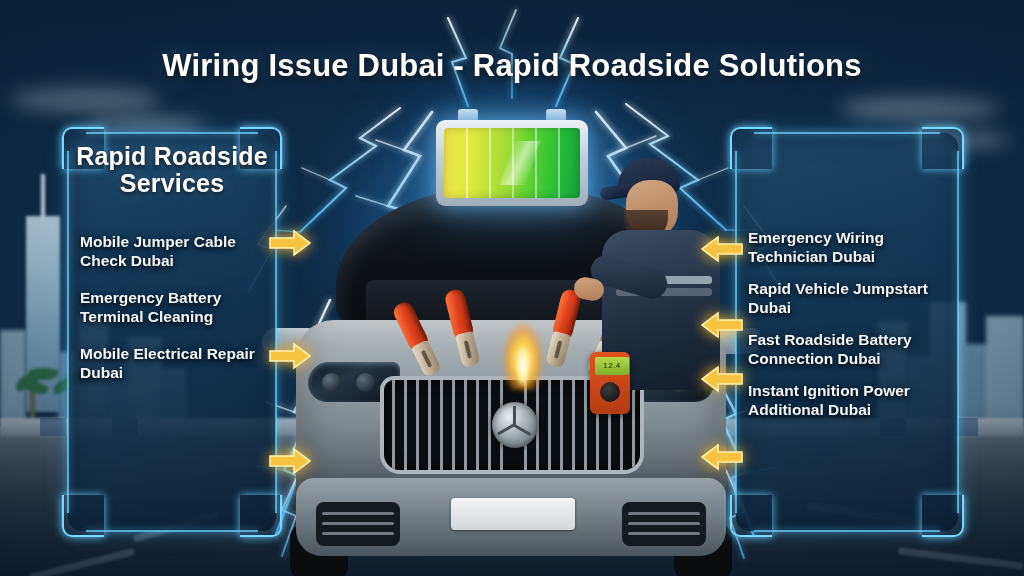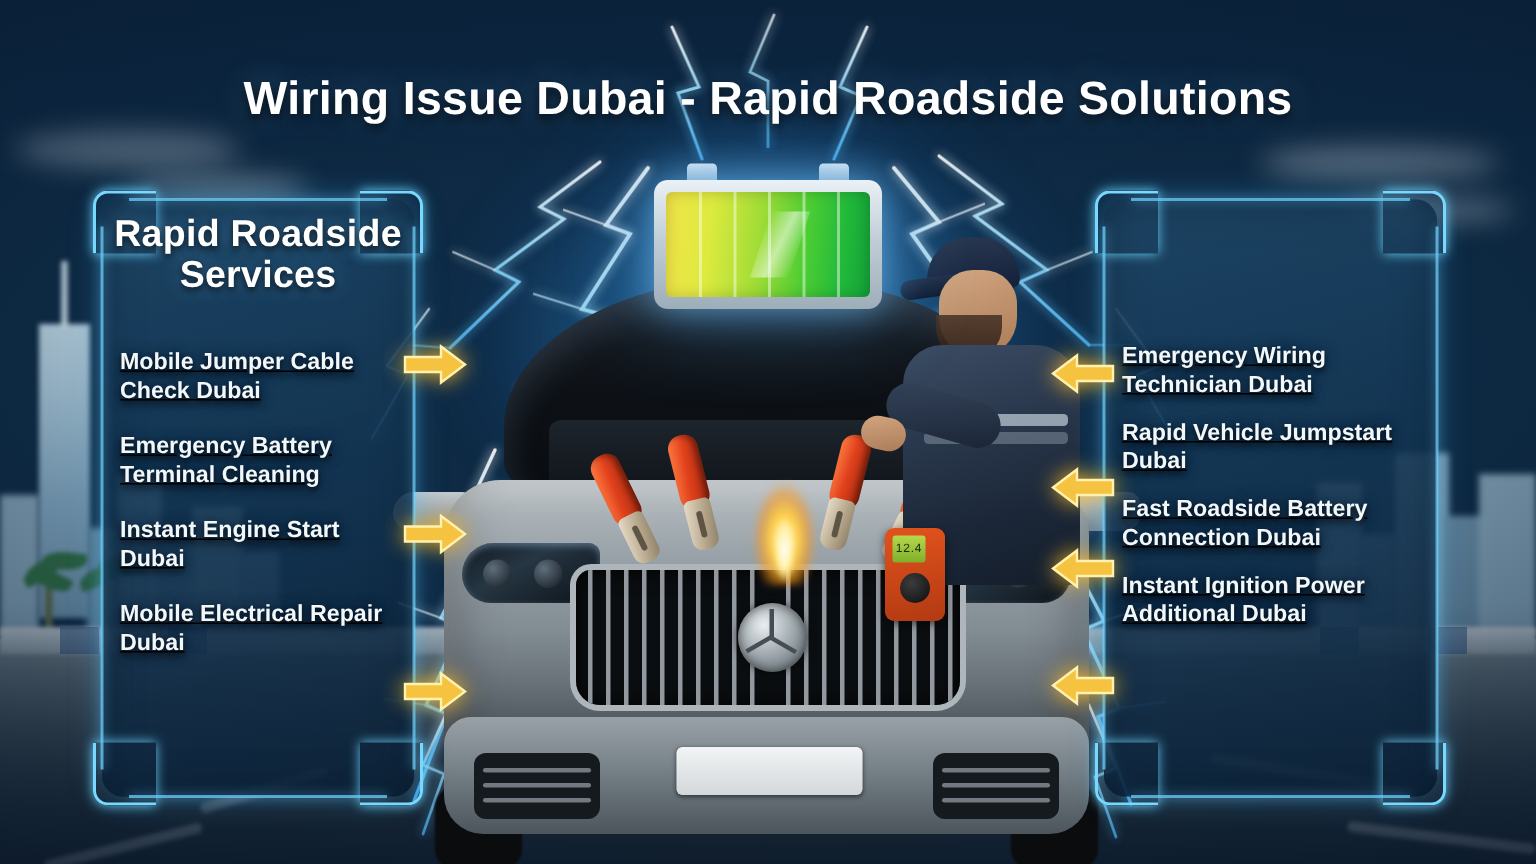--- a/index.html
+++ b/index.html
@@ -170,21 +170,21 @@
   }
   .t-hand{
     position:absolute;left:-22px;top:120px;width:30px;height:22px;border-radius:11px;
     background:linear-gradient(160deg,#d3a782,#a97a55);transform:rotate(12deg);
   }
   .meter{
     position:absolute;left:590px;top:352px;width:40px;height:62px;border-radius:6px;
     background:linear-gradient(170deg,#e2531d,#b23a12);box-shadow:0 2px 6px rgba(0,0,0,.6);
   }
   .meter-screen{
-    position:absolute;left:5px;top:5px;width:22px;height:18px;border-radius:2px;
+    position:absolute;left:5px;top:5px;width:34px;height:18px;border-radius:2px;
     background:linear-gradient(180deg,#b6d84c,#7faf2c);
     font-size:8px;color:#1c2a08;text-align:center;line-height:18px;letter-spacing:.5px;
   }
   .meter-dial{
     position:absolute;left:10px;top:30px;width:20px;height:20px;border-radius:50%;
     background:radial-gradient(circle at 38% 34%,#3c3c3c,#0d0d0d);
   }
   
   .battery{position:absolute;left:436px;top:120px;width:152px;height:86px;}
   .bat-term{
@@ -225,21 +225,21 @@
   .pbrk.br{right:-6px;bottom:-6px;width:40px;height:40px;border-left:0;border-top:0;border-radius:0 0 10px 0;}
   .pedge{position:absolute;background:#6fd2ff;box-shadow:0 0 7px rgba(110,215,255,.85);opacity:.75;}
   .pedge.v{width:2px;top:18px;bottom:18px;}
   .pedge.h{height:2px;left:18px;right:18px;}
   .panel-title{
     position:absolute;left:0;right:0;top:10px;text-align:center;
     color:#ffffff;font-size:25px;line-height:27px;font-weight:700;
     letter-spacing:.2px;
     text-shadow:0 2px 5px rgba(0,0,0,.75), 0 0 14px rgba(120,200,255,.4);
   }
-  .plist{position:absolute;left:12px;right:10px;text-decoration:underline;}
+  .plist{position:absolute;left:12px;right:10px;}
   .panel.left .plist{top:100px;}
   .panel.right .plist{top:96px;}
   .pitem{
     color:#f2f7fa;font-size:15.5px;line-height:18.5px;font-weight:600;
     text-shadow:0 2px 4px rgba(0,0,0,.8), 0 0 9px rgba(10,30,55,.9);
   }
   .panel.left .pitem{margin-bottom:19px;}
   .panel.right .pitem{margin-bottom:14px;}
   
   .arrow{position:absolute;width:44px;height:30px;filter:drop-shadow(0 0 7px rgba(255,190,40,.95));}
@@ -463,21 +463,20 @@
     <div class="pedge h" style="top:-1px;"></div>
     <div class="pedge h" style="bottom:-1px;"></div>
     <div class="pbrk tl"></div>
     <div class="pbrk tr"></div>
     <div class="pbrk bl"></div>
     <div class="pbrk br"></div>
     <div class="panel-title">Rapid Roadside Services</div>
     <div class="plist">
       <div class="pitem">Mobile Jumper Cable Check Dubai</div>
       <div class="pitem">Emergency Battery Terminal Cleaning</div>
-      <div class="pitem">Instant Engine Start Dubai</div>
       <div class="pitem">Mobile Electrical Repair Dubai</div>
     </div>
   </div>
 
   <div class="panel right">
     <div class="pedge v" style="left:-1px;"></div>
     <div class="pedge v" style="right:-1px;"></div>
     <div class="pedge h" style="top:-1px;"></div>
     <div class="pedge h" style="bottom:-1px;"></div>
     <div class="pbrk tl"></div>

